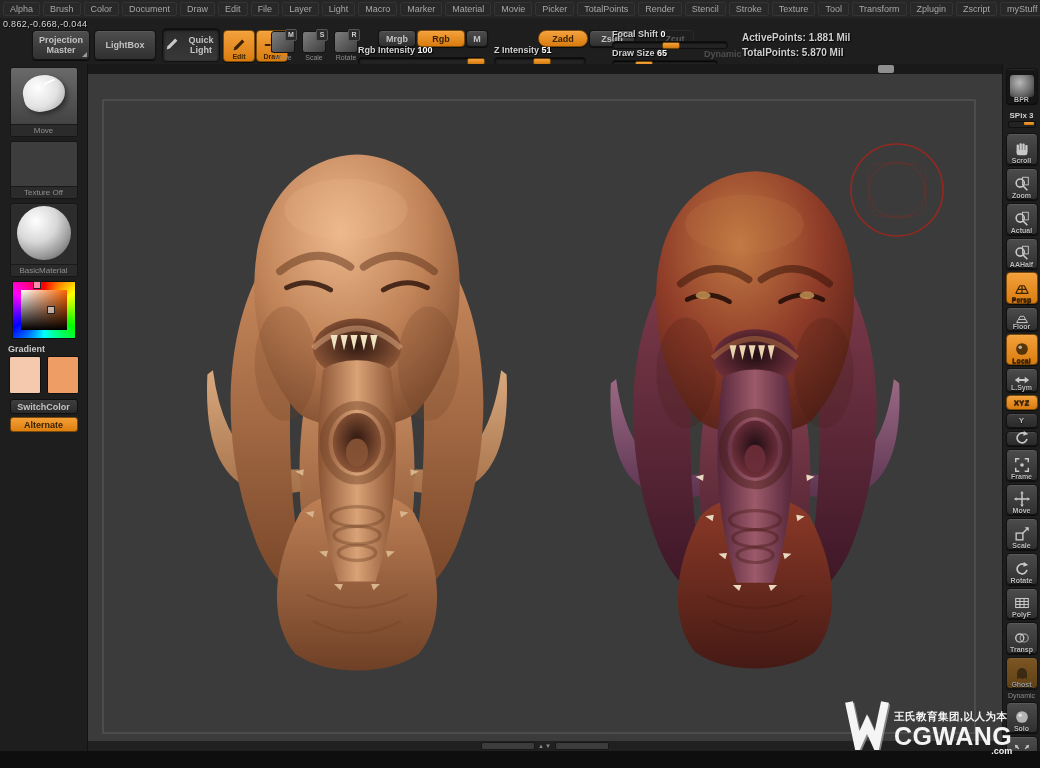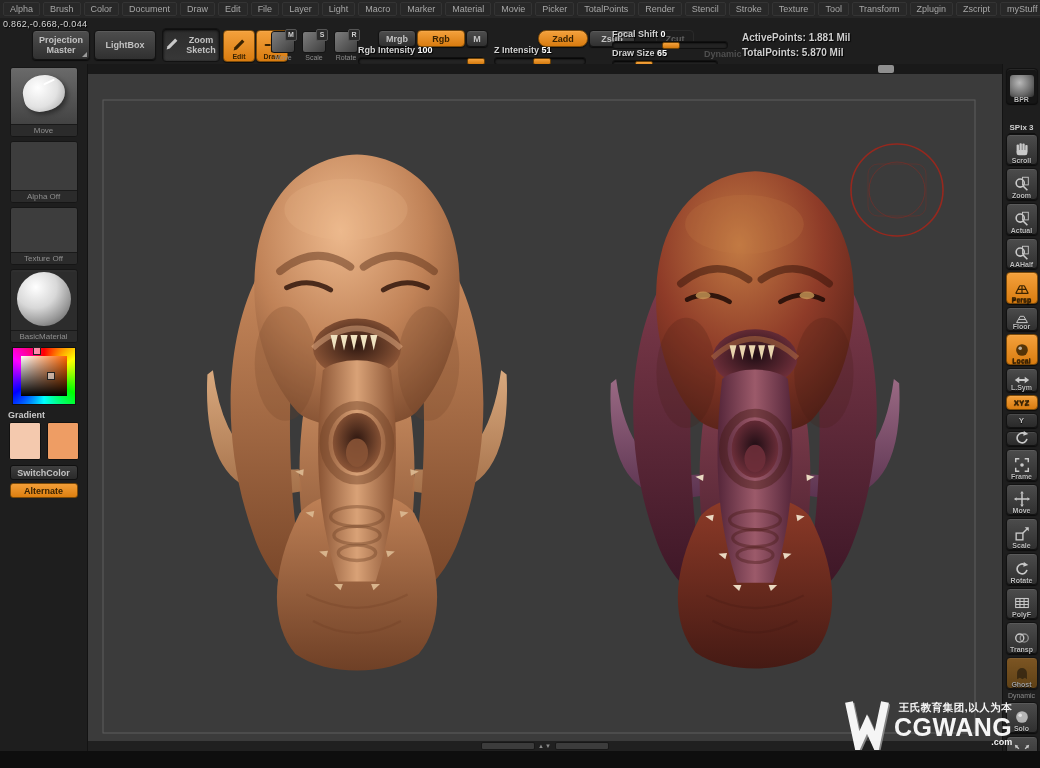--- a/index.html
+++ b/index.html
@@ -82,31 +82,31 @@
   .rbtn.active{background:linear-gradient(#f4a13c,#d97c10);border-color:#7c4a08;}
   .rbtn.active .rlab{color:#3a2302;}
   .rbtn.dim{background:linear-gradient(#956424,#6f4a15);opacity:.8;}
   .rbtn.small{height:22px;}
   .rbtn.tiny{height:13px;background:linear-gradient(#3c3c3c,#2a2a2a);justify-content:center;}
   .rbtn.tiny.active{background:linear-gradient(#f4a13c,#d97c10);}
   .rbtn.tiny .rlab{position:static;font-size:8px;}
   .rbtn.thumb{height:34px;background:#161616;}
   .sphthumb{width:24px;height:22px;border-radius:3px;background:radial-gradient(circle at 40% 35%,#b8b8b8,#6a6a6a 60%,#2c2c2c);}
   .rslitem{width:32px;}
-  .rslab{display:block;font-size:8px;font-weight:bold;color:#cfcfcf;text-align:center;margin-top:12px;}
+  .rslab{display:block;font-size:8px;font-weight:bold;color:#cfcfcf;text-align:center;}
   .minitrack{position:relative;width:26px;height:5px;margin:1px auto 0;background:#232323;border:1px solid #101010;border-radius:2px;}
   .minihandle{position:absolute;top:0;width:10px;height:3px;background:linear-gradient(#f4a23d,#d47a0e);border-radius:1px;}
   .rplabel{font-size:7px;color:#8a8a8a;}
   
   #canvas{position:absolute;left:88px;top:74px;width:914px;height:667px;background:#3b3b3b;}
   
   #watermark{position:absolute;left:844px;top:694px;width:196px;height:64px;z-index:50;display:flex;align-items:flex-start;gap:4px;
              color:#fff;opacity:.95;}
   #wm-text{display:flex;flex-direction:column;line-height:1;}
-  #wm-cn{font-size:10.5px;font-weight:bold;letter-spacing:.5px;margin-top:8px;text-align:right;}
+  #wm-cn{font-size:10.5px;font-weight:bold;letter-spacing:.5px;margin-top:17px;}
   #wm-brand{font-size:25px;font-weight:bold;letter-spacing:.5px;margin-top:2px;}
   #wm-tld{font-size:9px;font-weight:bold;align-self:flex-end;margin-top:-2px;}
 </style>
 </head>
 <body>
 
 <div id="app">
 
   <div id="menubar">
       <div class="mitem">Alpha</div>
@@ -144,21 +144,21 @@
     </div>
     <div class="btn" style="left:72px;top:12px;width:60px;height:28px;">
       <span>LightBox</span>
     </div>
     <div class="btn pressed" style="left:140px;top:10px;width:56px;height:32px;">
       <span id="qs-ico" style="margin-right:2px;"><svg class="ric" width="18" height="18" viewBox="0 0 20 20">
             <g fill="#c9c9c9">
               <polygon points="4,16 5,12.5 13.5,4 16,6.5 7.5,15"></polygon>
             </g>
           </svg></span>
-      <span style="width:36px;">Zoom Sketch</span>
+      <span style="width:36px;">Quick Light</span>
     </div>
 
     <div class="btn orange" style="left:201px;top:12px;width:30px;height:30px;">
       <span id="edit-ico" class="toolico"><svg class="ric" width="18" height="18" viewBox="0 0 20 20">
             <g fill="#3a2302">
               <polygon points="4,16 5,12.5 13.5,4 16,6.5 7.5,15"></polygon>
             </g>
           </svg></span>
       <span class="blab">Edit</span>
     </div>
@@ -247,24 +247,20 @@
       <div class="hth"></div>
     </div>
 
   <div id="leftpanel">
     <div class="thumb">
       <div class="timg" style="height:56px;">
         <div id="blob"></div>
           <div id="blobline"></div>
       </div>
       <div class="tlab">Move</div>
-    </div>
-    <div class="thumb">
-      <div class="timg" style="height:48px;background:#3d3d3d;"></div>
-      <div class="tlab">Alpha Off</div>
     </div>
     <div class="thumb">
       <div class="timg" style="height:44px;background:#3d3d3d;"></div>
       <div class="tlab">Texture Off</div>
     </div>
     <div class="thumb">
       <div class="timg" style="height:58px;background:#2c2c2c;">
         <div class="matsphere"></div>
       </div>
       <div class="tlab">BasicMaterial</div>

